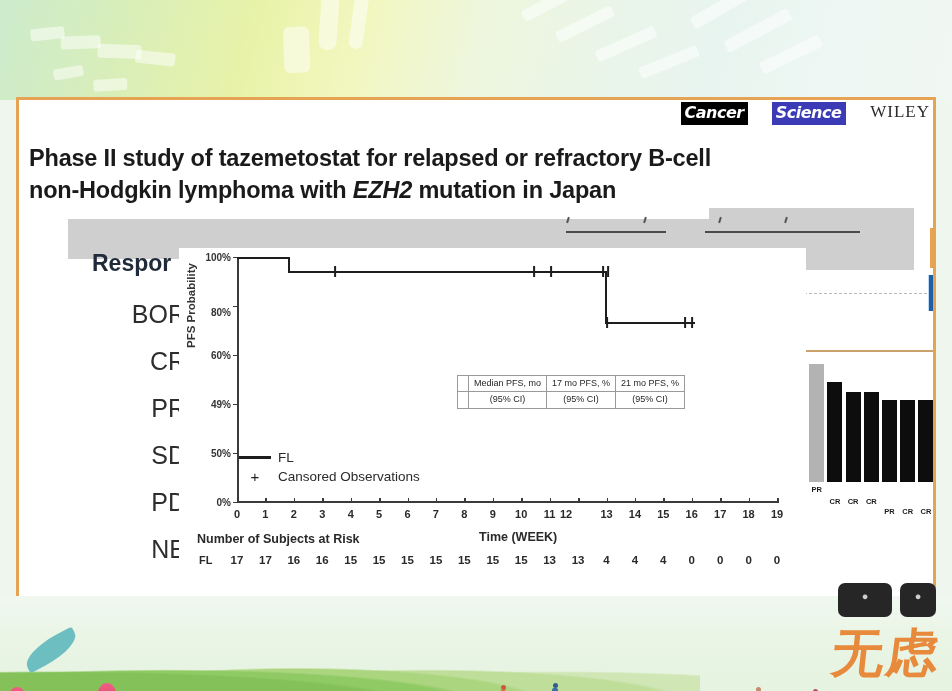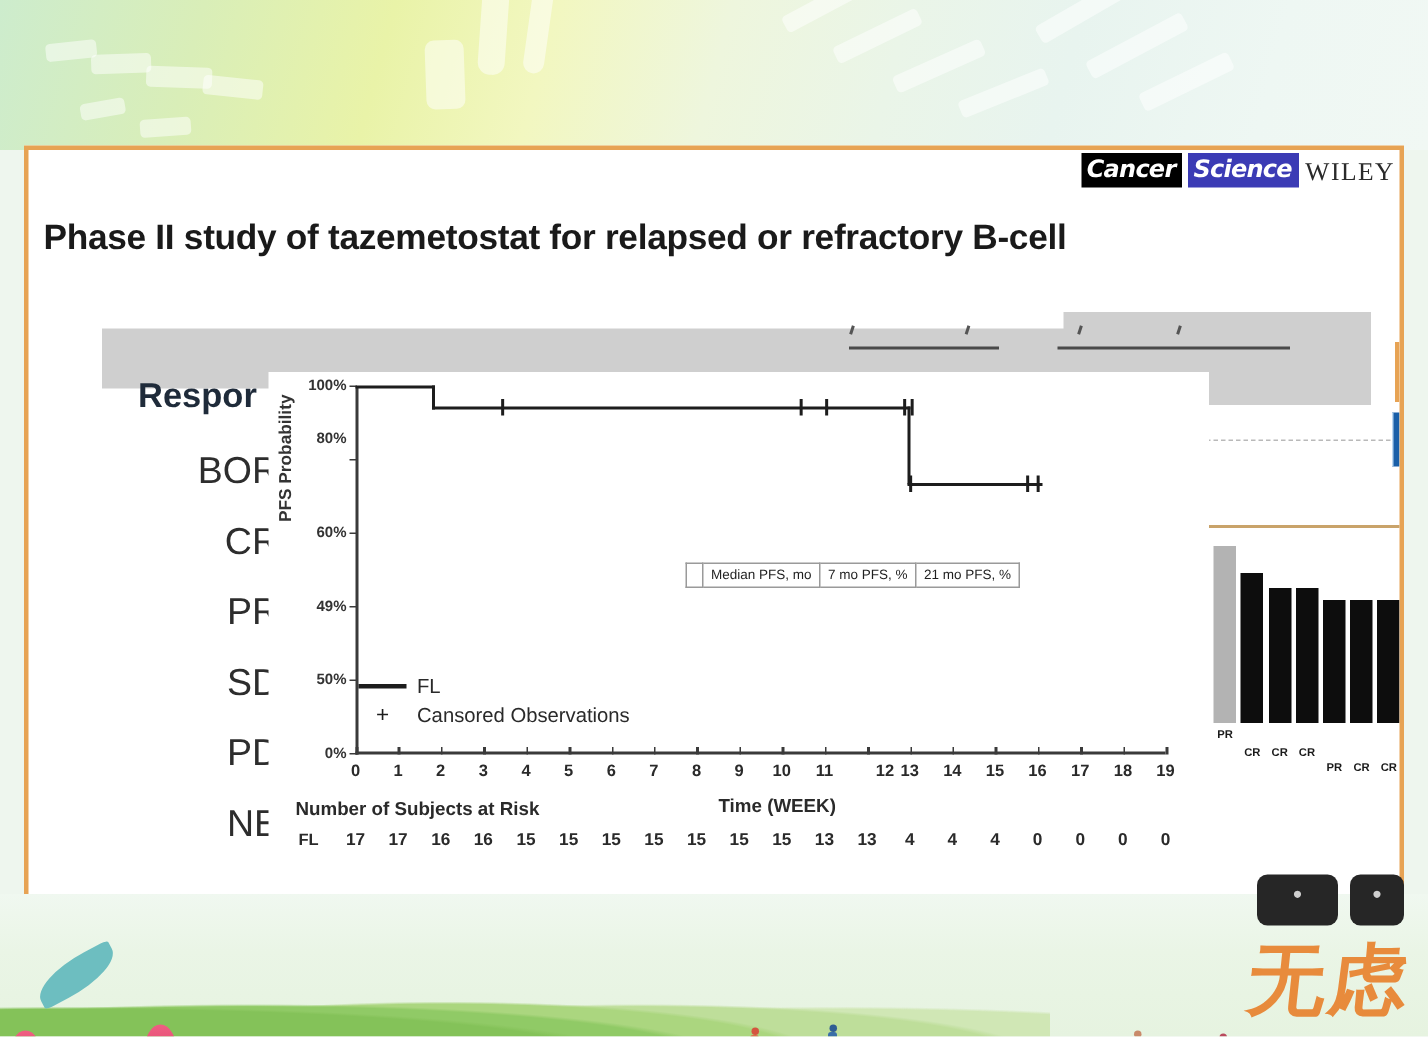--- a/index.html
+++ b/index.html
@@ -73,21 +73,21 @@
     width: 920px; height: 524px;
     background: #ffffff;
     border: 3px solid #e7a354;
     overflow: hidden;
   }
   .slide-inner { position: absolute; inset: 0; }
 
   
   .journal-logo {
     position: absolute; right: 3px; top: 2px;
-    display: flex; align-items: flex-end; gap: 4px;
+    display: flex; align-items: flex-start; gap: 24px;
   }
   .logo-cancer {
     background: #000; color: #fff;
     font-family: "DejaVu Sans", sans-serif;
     font-weight: 700; font-style: italic;
     font-size: 16px; line-height: 1;
     padding: 3px 4px 4px 4px;
     letter-spacing: -0.5px;
   }
   .logo-science {
@@ -310,20 +310,21 @@
   <div class="slide-inner">
 
     <div class="journal-logo">
       <span class="logo-cancer">Cancer</span>
         <span class="logo-science">Science</span>
       <span class="logo-wiley">WILEY</span>
     </div>
 
     <div class="slide-title">
       <div>Phase II study of tazemetostat for relapsed or refractory B-cell</div>
+      <div><span>non-Hodgkin lymphoma with </span><em>EZH2</em><span> mutation in Japan</span></div>
     </div>
 
     <div class="grey-band"></div>
     <div class="grey-band-step"></div>
     <div class="band-rule r1"></div>
     <div class="band-rule r2"></div>
     <div class="band-tick" style="left:548px;"></div>
     <div class="band-tick" style="left:625px;"></div>
     <div class="band-tick" style="left:700px;"></div>
     <div class="band-tick" style="left:766px;"></div>
@@ -363,21 +364,21 @@
       </div>
 
     <div class="chart-panel">
 
       <div class="ylabel">PFS Probability</div>
 
       <div class="ytick" style="top:249px;">0%</div>
       <div class="ytick" style="top:200px;">50%</div>
       <div class="ytick" style="top:151px;">49%</div>
       <div class="ytick" style="top:102px;">60%</div>
-      <div class="ytick" style="top:39px;">80%</div>
+      <div class="ytick" style="top:59px;">80%</div>
       <div class="ytick" style="top:4px;">100%</div>
 
       <div class="plot">
         <div class="axis-y"></div>
         <div class="axis-x"></div>
 
         <div class="ytickmark" style="top:243.5px;"></div>
         <div class="ytickmark" style="top:194.5px;"></div>
         <div class="ytickmark" style="top:145.5px;"></div>
         <div class="ytickmark" style="top:96.5px;"></div>
@@ -417,21 +418,21 @@
         <div class="xtick" style="left:198.9px;">7</div>
         <div class="xtickmark" style="left:227.4px;"></div>
         <div class="xtick" style="left:227.4px;">8</div>
         <div class="xtickmark" style="left:255.8px;"></div>
         <div class="xtick" style="left:255.8px;">9</div>
         <div class="xtickmark" style="left:284.2px;"></div>
         <div class="xtick" style="left:284.2px;">10</div>
         <div class="xtickmark" style="left:312.6px;"></div>
         <div class="xtick" style="left:312.6px;">11</div>
         <div class="xtickmark" style="left:341.1px;"></div>
-        <div class="xtick" style="left:353px;">12</div>
+        <div class="xtick" style="left:329px;">12</div>
         <div class="xtickmark" style="left:369.5px;"></div>
         <div class="xtick" style="left:369.5px;">13</div>
         <div class="xtickmark" style="left:397.9px;"></div>
         <div class="xtick" style="left:397.9px;">14</div>
         <div class="xtickmark" style="left:426.3px;"></div>
         <div class="xtick" style="left:426.3px;">15</div>
         <div class="xtickmark" style="left:454.7px;"></div>
         <div class="xtick" style="left:454.7px;">16</div>
         <div class="xtickmark" style="left:483.2px;"></div>
         <div class="xtick" style="left:483.2px;">17</div>
@@ -452,22 +453,28 @@
           <span class="legend-plus">+</span>
           <span class="legend-txt">Cansored Observations</span>
         </div>
       </div>
 
       <table class="stats-table">
         <tbody>
             <tr>
           <td></td>
           <td>Median PFS, mo</td>
-          <td>7 mo PFS, %</td>
+          <td>17 mo PFS, %</td>
           <td>21 mo PFS, %</td>
+        </tr>
+        <tr>
+          <td></td>
+          <td>(95% CI)</td>
+          <td>(95% CI)</td>
+          <td>(95% CI)</td>
         </tr>
       </tbody>
         </table>
 
       <div class="risk-title">Number of Subjects at Risk</div>
       <div class="risk-label">FL</div>
       <div id="risk-values">
           <div class="risk-val" style="left: 58px;">17</div>
           <div class="risk-val" style="left: 86.4211px;">17</div>
           <div class="risk-val" style="left: 114.842px;">16</div>

